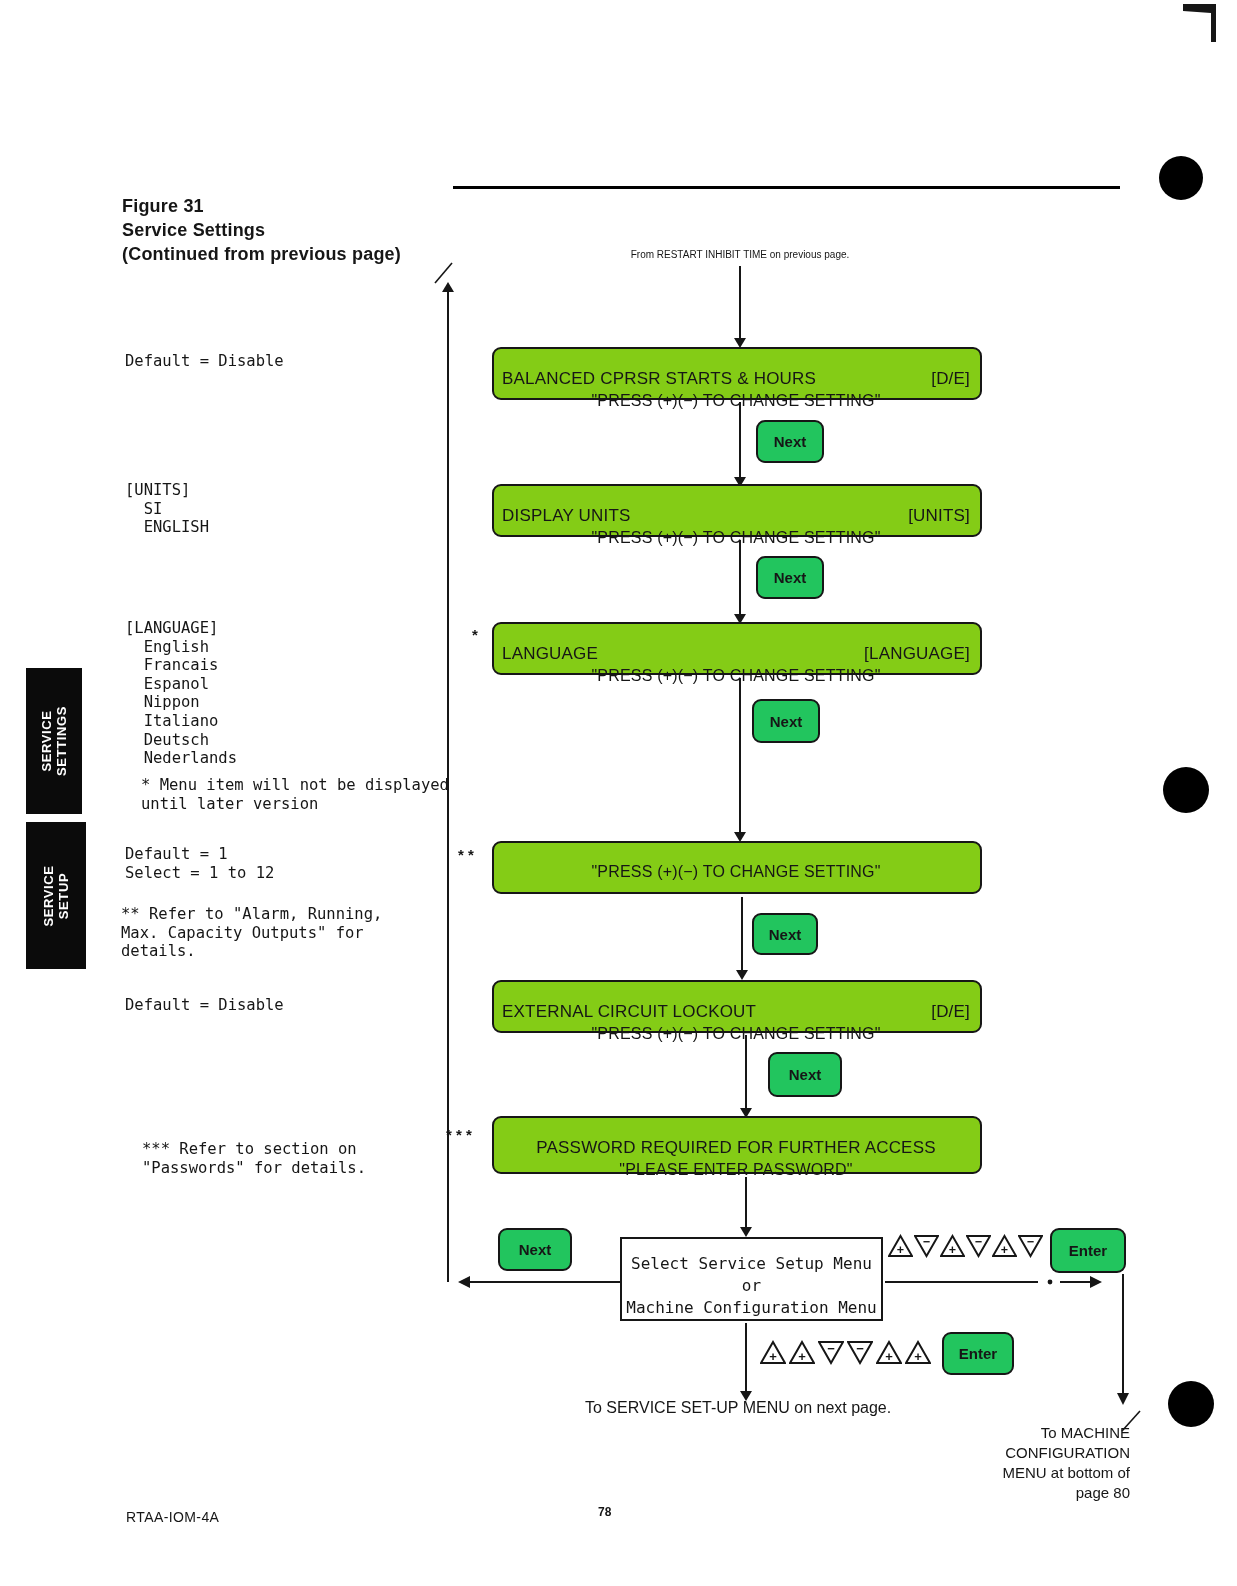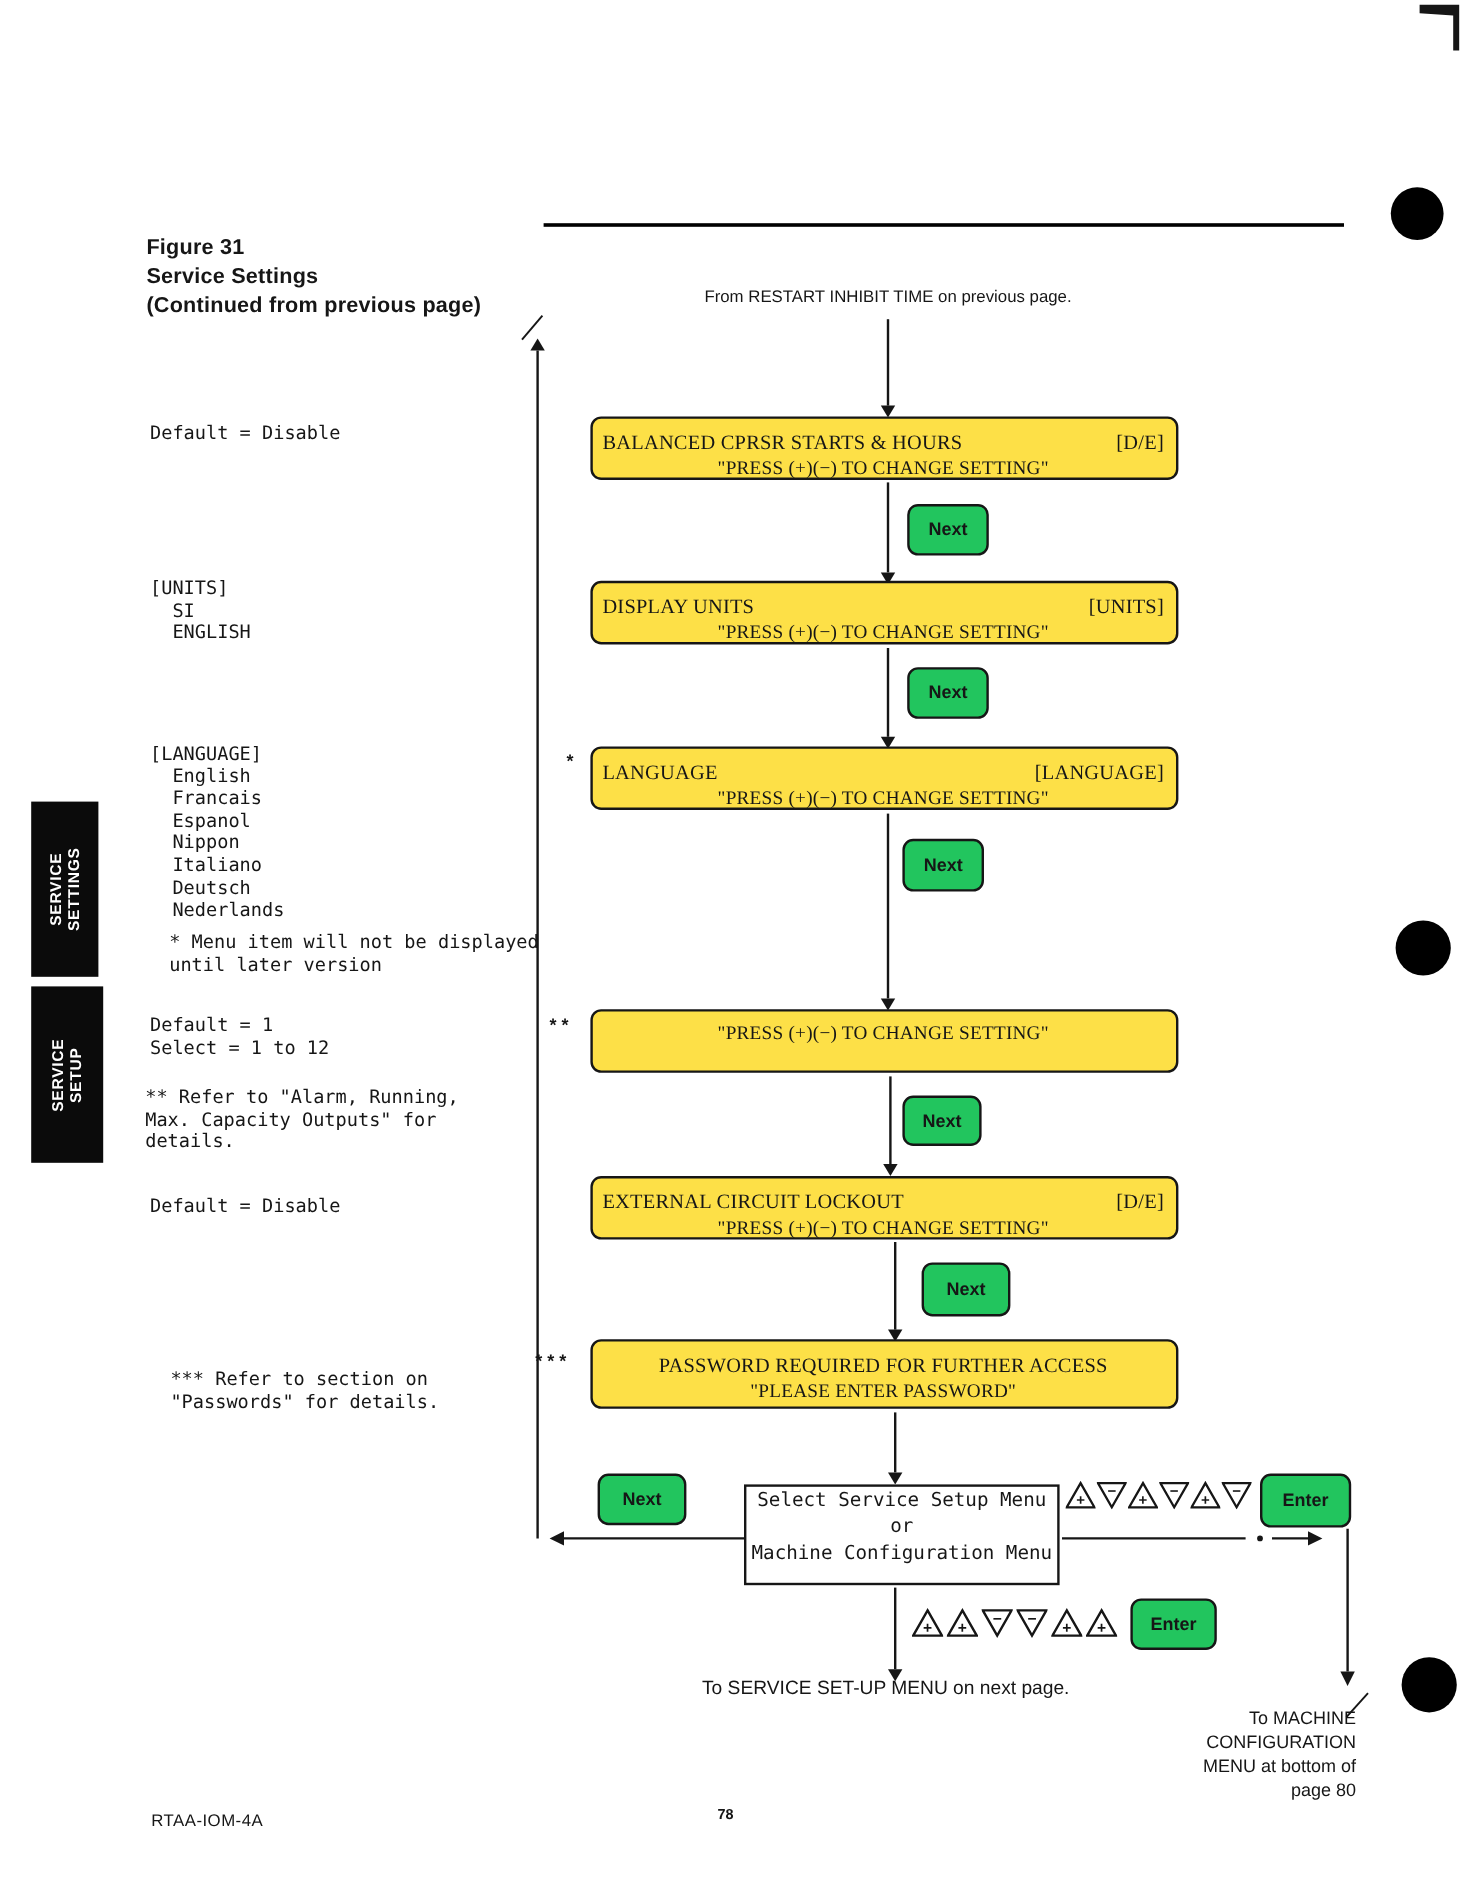--- a/index.html
+++ b/index.html
@@ -1,39 +1,39 @@
 <!DOCTYPE html>
 <html><head>
 <meta charset="utf-8">
 <style>
   html,body{margin:0;padding:0;background:#e8e8e8;}
   #page{position:relative;width:1237px;height:1586px;background:#ffffff;overflow:hidden;
         font-family:"Liberation Sans",sans-serif;color:#161616;}
   .abs{position:absolute;}
   
   #figure-head{left:122px;top:194px;width:330px;font-weight:bold;font-size:18px;line-height:24px;letter-spacing:.2px;}
-  #from-note{left:525px;top:239px;width:430px;text-align:center;font-size:14px;}
+  #from-note{left:525px;top:249px;width:430px;text-align:center;font-size:10px;}
   
   .note{font-family:"DejaVu Sans Mono",monospace;font-size:15.5px;line-height:18.6px;white-space:pre;}
   
   .tab{background:#0b0b0b;display:flex;align-items:center;justify-content:center;}
   .tab-label{transform:rotate(-90deg);color:#fff;font-weight:bold;font-size:13px;line-height:15px;
              letter-spacing:.6px;white-space:pre;text-align:center;}
   
-  .dbox{left:492px;width:490px;background:#fde047;border:2px solid #161616;border-radius:9px;
-        box-sizing:border-box;z-index:2;padding:8px 10px 0 8px;font-family:Liberation Serif, serif;}
+  .dbox{left:492px;width:490px;background:#84cc16;border:2px solid #161616;border-radius:9px;
+        box-sizing:border-box;z-index:2;padding:18px 10px 0 8px;}
   .dbox .row1{display:flex;justify-content:space-between;font-size:17px;letter-spacing:.2px;line-height:23px;}
   .dbox .row2{text-align:center;font-size:16px;letter-spacing:.2px;line-height:22px;}
   .dbox.centered .row1{justify-content:center;}
   .marker{font-weight:bold;font-size:15px;white-space:pre;z-index:2;}
   .btn{background:#22c55e;border:2px solid #161616;border-radius:9px;box-sizing:border-box;
        display:flex;align-items:center;justify-content:center;font-weight:bold;
        font-size:15px;z-index:2;}
   #select-box{left:620px;top:1237px;width:263px;height:84px;border:2px solid #161616;background:#fff;
-        box-sizing:border-box;z-index:2;display:flex;align-items:flex-start;justify-content:center;}
+        box-sizing:border-box;z-index:2;display:flex;align-items:flex-end;justify-content:center;}
   #select-box .txt{font-family:"DejaVu Sans Mono",monospace;font-size:16px;line-height:22px;
         white-space:pre;text-align:center;}
   .keyrow{display:flex;z-index:2;}
   .keyrow svg{display:block;}
   
   .dot{background:#000;border-radius:50%;z-index:3;}
   #top-rule{left:453px;top:186px;width:667px;height:3px;background:#000;}
   
   #footer-code{left:126px;top:1509px;font-size:14px;letter-spacing:.4px;}
   #page-num{left:598px;top:1505px;font-size:12px;font-weight:bold;}

